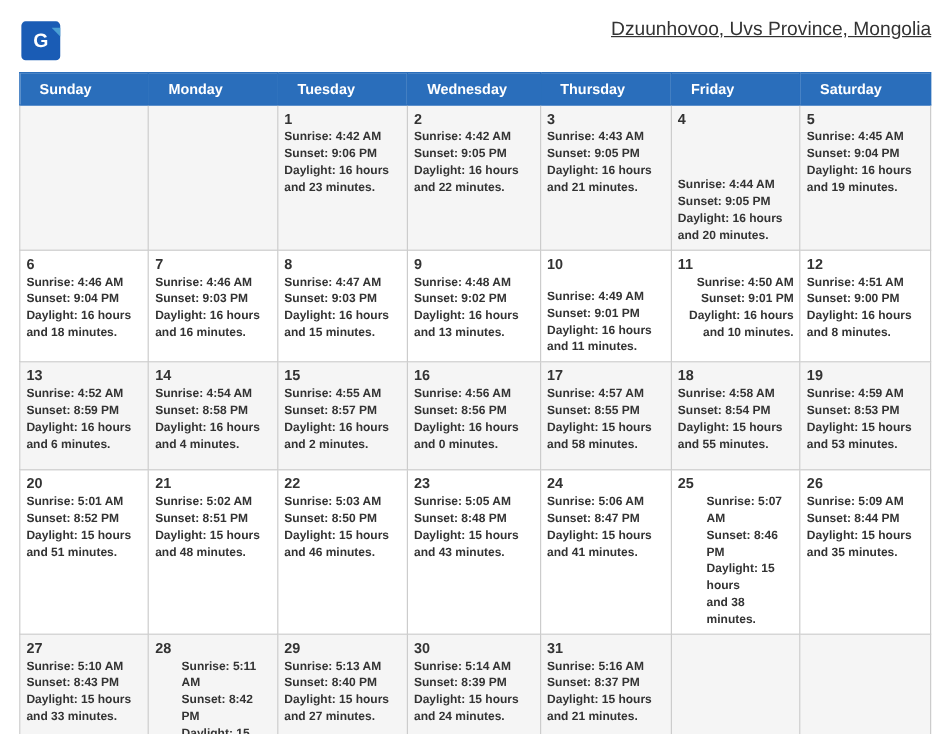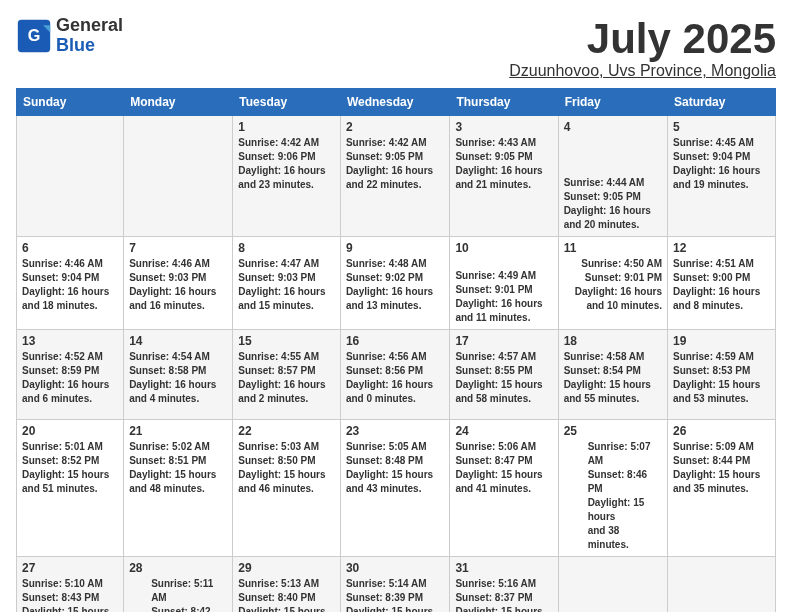--- a/index.html
+++ b/index.html
@@ -56,21 +56,21 @@
     }
     table {
       width: 100%;
       border-collapse: collapse;
       font-size: 11px;
     }
     thead tr th {
       background-color: #2a6ebb;
       color: #fff;
       text-align: left;
-      padding: 6px 6px;
+      padding: 6px 16px;
       font-size: 12px;
       font-weight: bold;
       border: 1px solid #2a6ebb;
     }
     tbody tr td {
       border: 1px solid #ccc;
       vertical-align: top;
       padding: 4px 5px;
       width: 113px;
       min-height: 80px;
@@ -102,27 +102,22 @@
 </head>
 <body>
 
 <div class="header-area">
   <div class="logo">
     <svg class="logo-icon" viewBox="0 0 40 40" xmlns="http://www.w3.org/2000/svg">
       <rect x="2" y="2" width="36" height="36" rx="4" fill="#1a5cb5"></rect>
       <text x="20" y="26" text-anchor="middle" fill="white" font-size="18" font-weight="bold" font-family="Arial">G</text>
       <polygon points="30,8 38,8 38,16" fill="#4a9fd4"></polygon>
     </svg>
-    <div class="logo-text">
-      <span class="logo-general">General</span>
-      <span class="logo-blue">Blue</span>
-    </div>
   </div>
   <div class="title-area">
-    <div class="month-title">July 2025</div>
     <div class="location-title">Dzuunhovoo, Uvs Province, Mongolia</div>
   </div>
 </div>
 
 <table>
   <thead>
     <tr>
     <th>Sunday</th>
         <th>Monday</th>
         <th>Tuesday</th>

